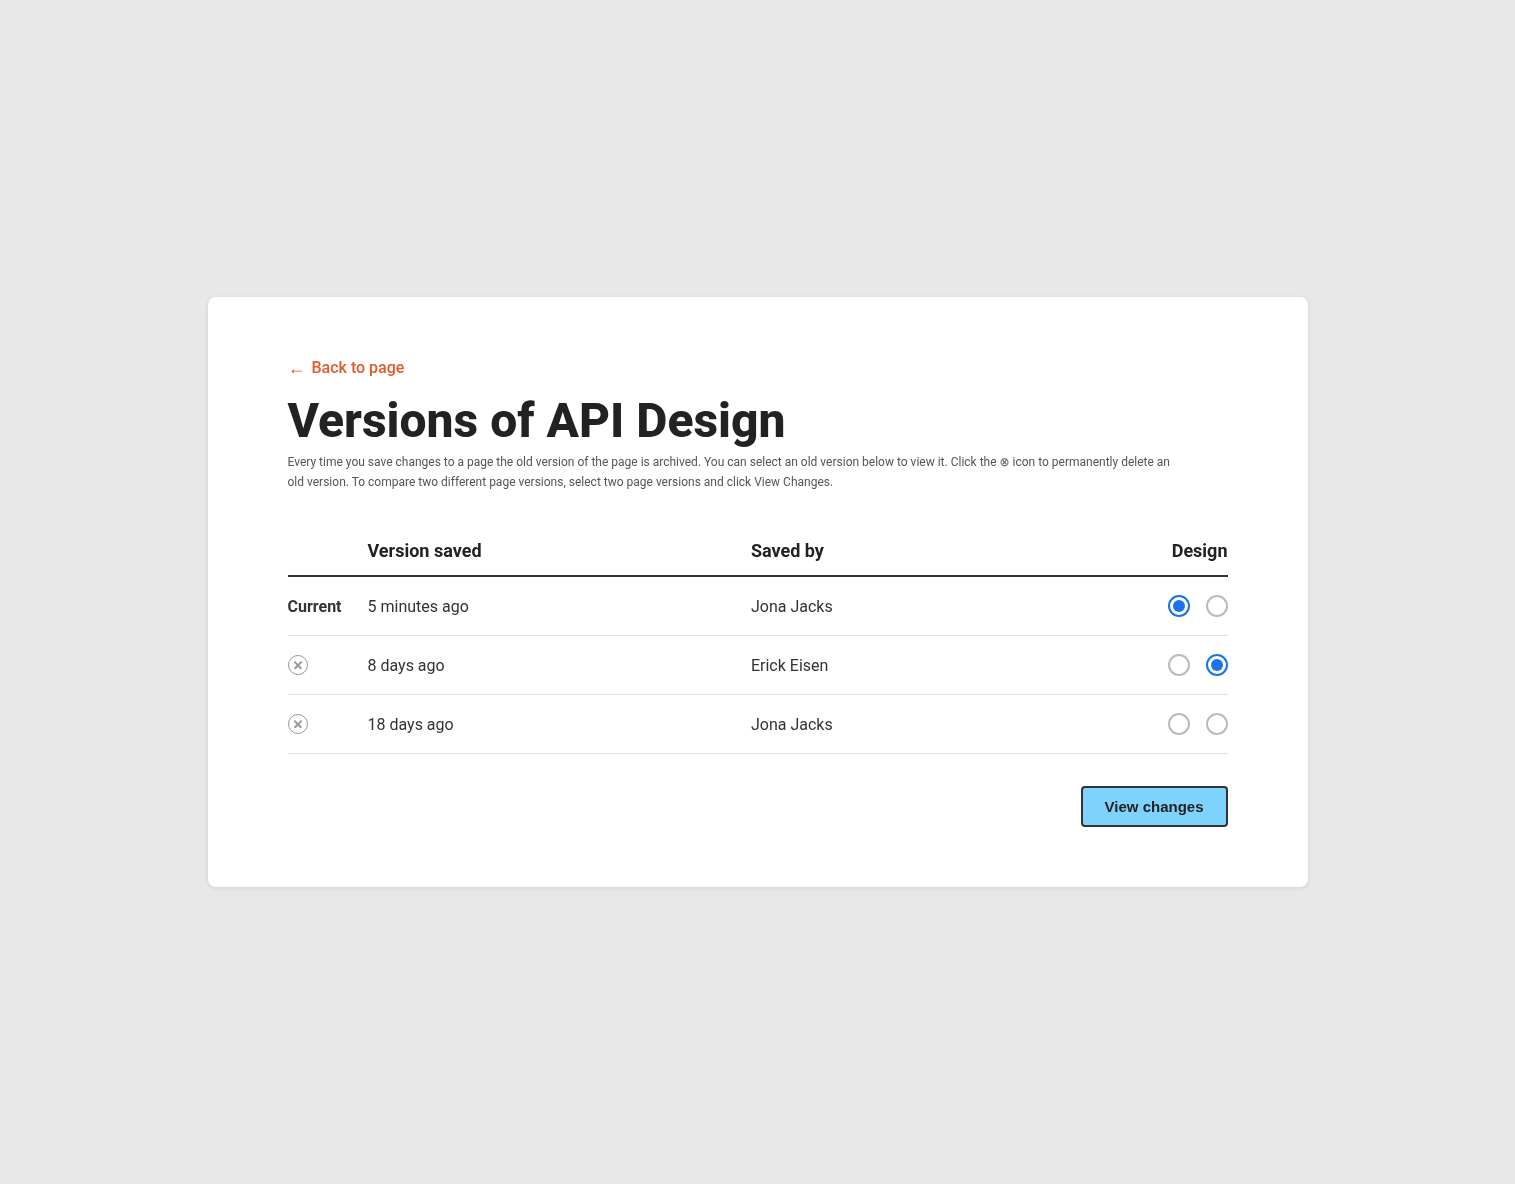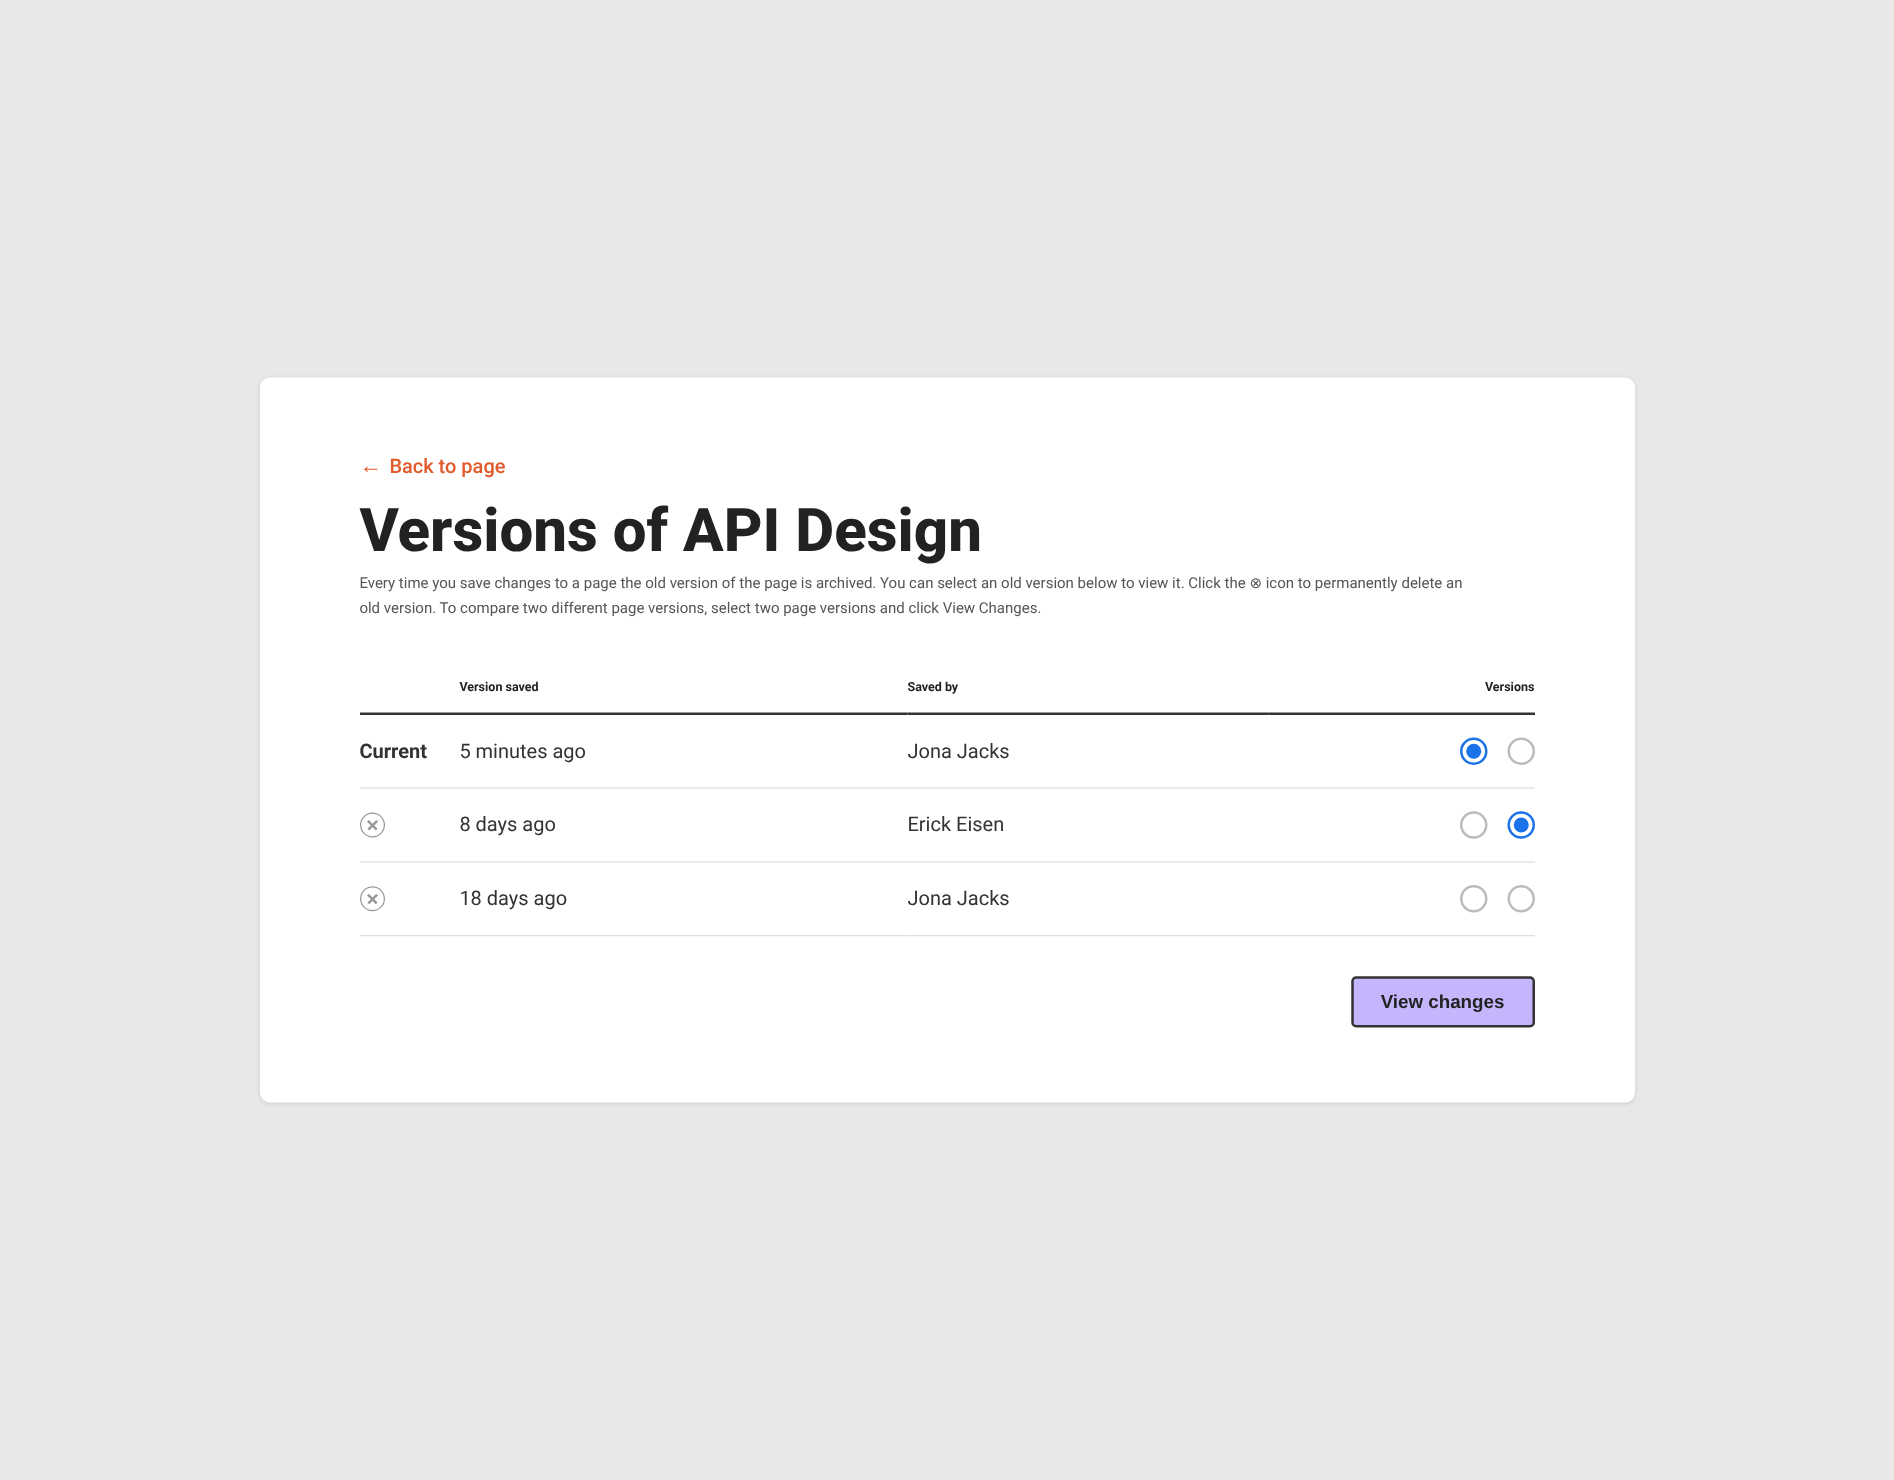--- a/index.html
+++ b/index.html
@@ -84,21 +84,21 @@
       transform: translate(-50%, -50%) rotate(-45deg);
     }
 
     .versions-table {
       width: 100%;
       border-collapse: collapse;
     }
 
     .versions-table thead tr th {
       font-weight: 700;
-      font-size: 10px;
+      font-size: 18px;
       color: #222;
       padding-bottom: 14px;
       text-align: left;
     }
 
     .versions-table thead tr th:first-child {
       width: 80px;
     }
 
     .versions-table thead tr th.col-changes {
@@ -169,21 +169,21 @@
     }
 
     .view-changes-row {
       display: flex;
       justify-content: flex-end;
       margin-top: 32px;
     }
 
     .view-changes-btn {
       border: 2px solid #333;
-      background: #c4b5fd;
+      background: #7dd3fc;
       padding: 10px 22px;
       font-size: 15px;
       font-weight: 700;
       color: #222;
       border-radius: 4px;
       cursor: pointer;
     }
 
     .delete-icon-wrapper {
       display: flex;
@@ -203,21 +203,21 @@
   <h1 class="page-title">Versions of API Design</h1>
 
   <p class="description">Every time you save changes to a page the old version of the page is archived. You can select an old version below to view it. Click the ⊗ icon to permanently delete an old version. To compare two different page versions, select two page versions and click View Changes.</p>
 
   <table class="versions-table">
     <thead>
       <tr>
         <th></th>
         <th>Version saved</th>
         <th>Saved by</th>
-        <th class="col-changes">Versions</th>
+        <th class="col-changes">Design</th>
       </tr>
     </thead>
     <tbody id="table-body">
     <tr>
           <td class="col-current">Current</td>
           <td>5 minutes ago</td>
           <td>Jona Jacks</td>
           <td class="col-radio">
             <div class="radio-pair">
               <span class="radio-btn checked"></span>

